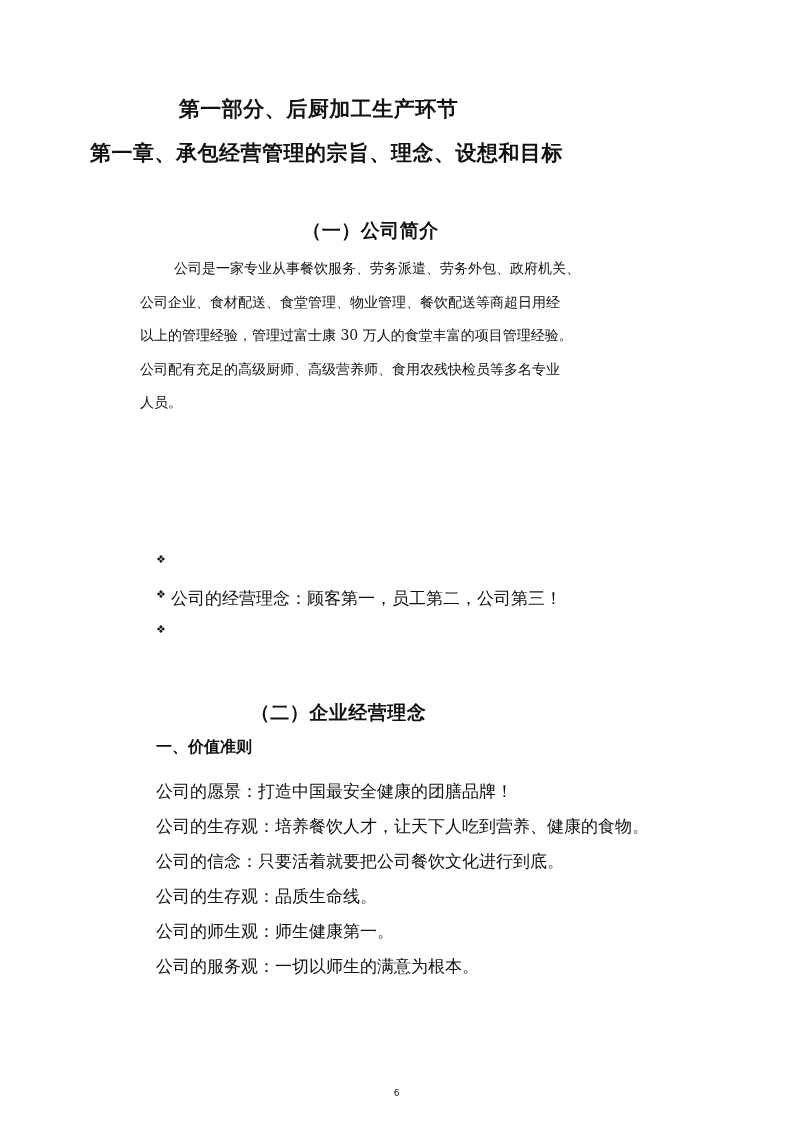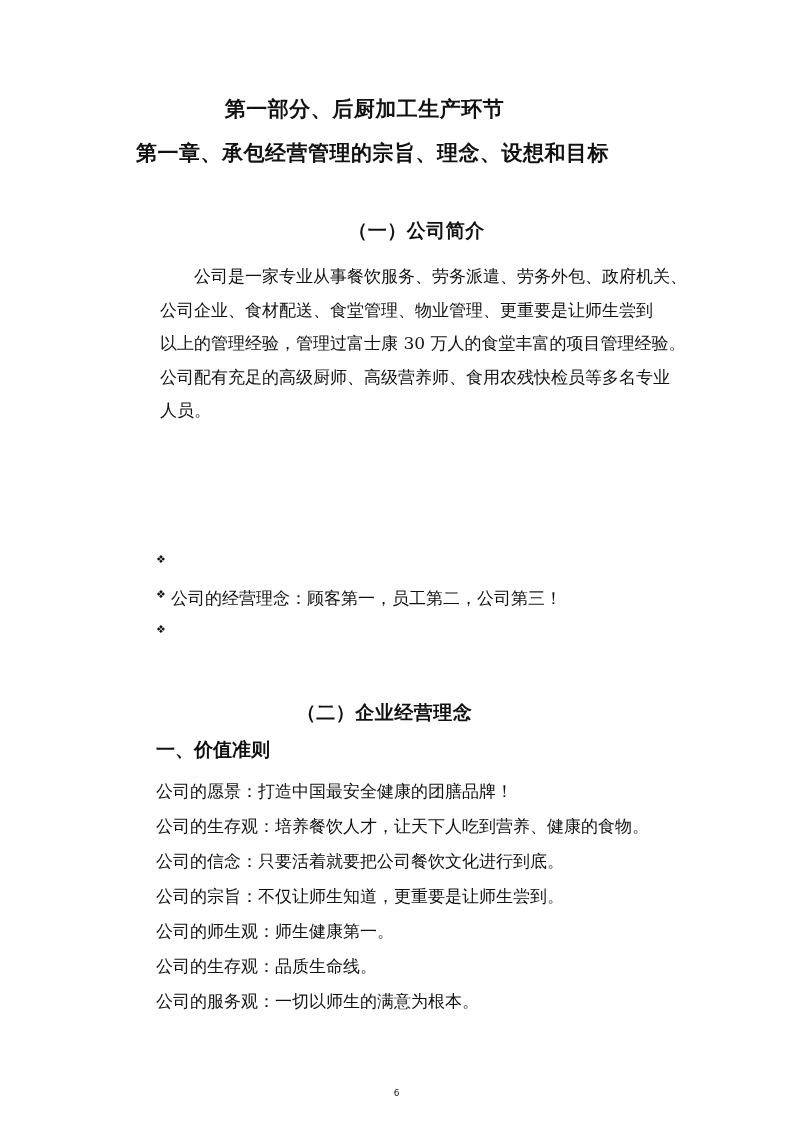--- a/index.html
+++ b/index.html
@@ -24,37 +24,35 @@
     .heading {
       position: absolute;
       left: 0;
       width: 637px;
       text-align: center;
       font-family: "DejaVu Sans", "Liberation Sans", sans-serif;
       font-weight: bold;
       font-size: 21px;
       letter-spacing: 0.5px;
       line-height: 1;
-      padding-left: 46px;
     }
     .h-part { top: 99px; }
     .h-chapter { top: 143px; left: 8px; }
     .h-section { top: 185px; }
     .h-sub1 { top: 221px; left: 52px; font-size: 19px; }
     .h-sub2 { top: 703px; left: 20px; font-size: 19px; }
 
     .para {
       position: absolute;
-      left: 160px;
+      left: 140px;
       width: 520px;
-      font-size: 17px;
+      font-size: 14px;
       line-height: 33.5px;
       text-align: justify;
       text-indent: 34px;
-      margin-top: 8px;
     }
     .para .line {
       display: block;
       white-space: nowrap;
     }
     .bullets {
       position: absolute;
       left: 156px;
       top: 546px;
       width: 520px;
@@ -73,21 +71,21 @@
       font-size: 11px;
       margin-top: -8px;
       margin-right: 1px;
     }
     .subhead {
       position: absolute;
       left: 156px;
       top: 737px;
       font-family: "DejaVu Sans", "Liberation Sans", sans-serif;
       font-weight: bold;
-      font-size: 19px;
+      font-size: 16px;
     }
     .values {
       position: absolute;
       left: 156px;
       top: 774px;
       width: 530px;
     }
     .value-item {
       height: 35px;
       line-height: 35px;
@@ -109,21 +107,21 @@
 <body>
 
 <div class="page">
 
   <div class="heading h-part">第一部分、后厨加工生产环节</div>
   <div class="heading h-chapter">第一章、承包经营管理的宗旨、理念、设想和目标</div>
   <div class="heading h-sub1">（一）公司简介</div>
 
   <div class="para" style="top:252px; text-indent:0;">
     <span class="line" style="padding-left: 34px;">公司是一家专业从事餐饮服务、劳务派遣、劳务外包、政府机关、</span>
-    <span class="line">公司企业、食材配送、食堂管理、物业管理、更重要是让师生尝到</span>
+    <span class="line">公司企业、食材配送、食堂管理、物业管理、餐饮配送等商超日用经</span>
     <span class="line">以上的管理经验，管理过富士康 30 万人的食堂丰富的项目管理经验。</span>
     <span class="line">公司配有充足的高级厨师、高级营养师、食用农残快检员等多名专业</span>
     <span class="line">人员。</span>
   </div>
 
   <div class="bullets">
     <div class="bullet-item">
       <span class="bullet-icon">❖</span>
     </div>
     <div class="bullet-item">
@@ -136,20 +134,19 @@
   </div>
 
   <div class="heading h-sub2">（二）企业经营理念</div>
 
   <div class="subhead">一、价值准则</div>
 
   <div class="values">
     <div class="value-item">公司的愿景：打造中国最安全健康的团膳品牌！</div>
     <div class="value-item">公司的生存观：培养餐饮人才，让天下人吃到营养、健康的食物。</div>
     <div class="value-item">公司的信念：只要活着就要把公司餐饮文化进行到底。</div>
-    <div class="value-item">公司的宗旨：不仅让师生知道，更重要是让师生尝到。</div>
+    <div class="value-item">公司的生存观：品质生命线。</div>
     <div class="value-item">公司的师生观：师生健康第一。</div>
-    <div class="value-item">公司的生存观：品质生命线。</div>
     <div class="value-item">公司的服务观：一切以师生的满意为根本。</div>
   </div>
 
   <div class="page-number">6</div>
 </div>
 
 </body></html>

